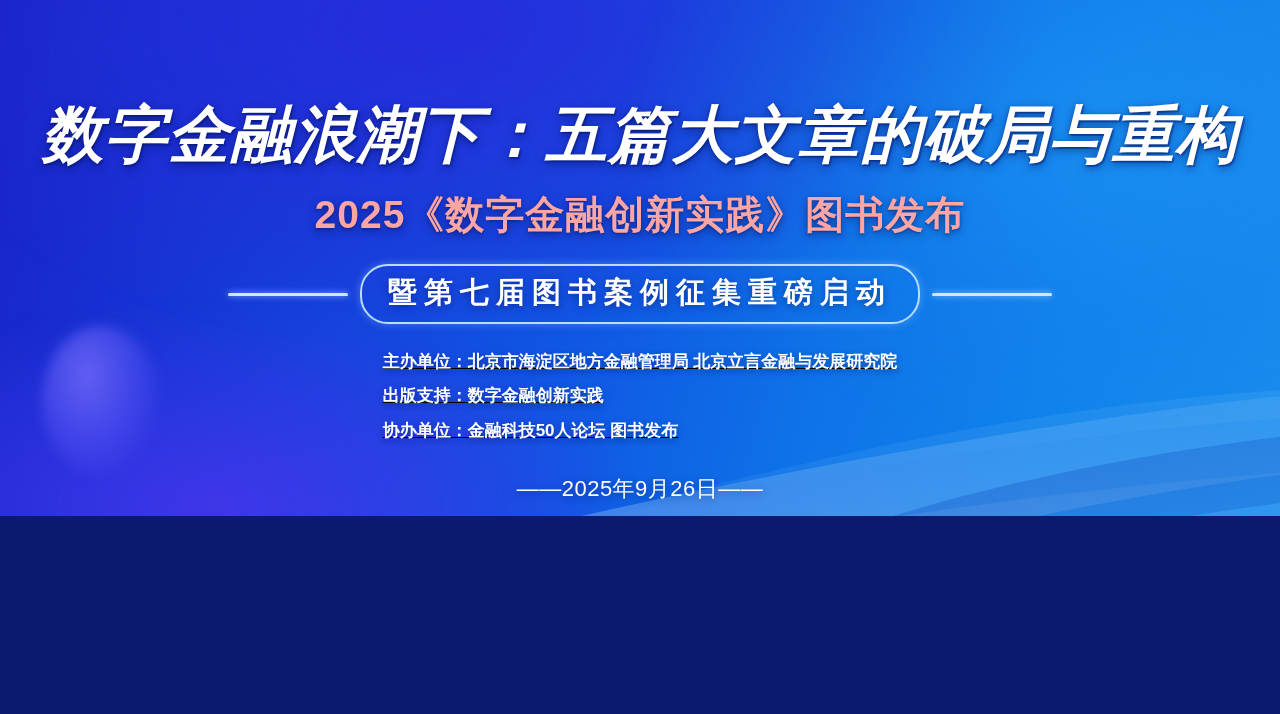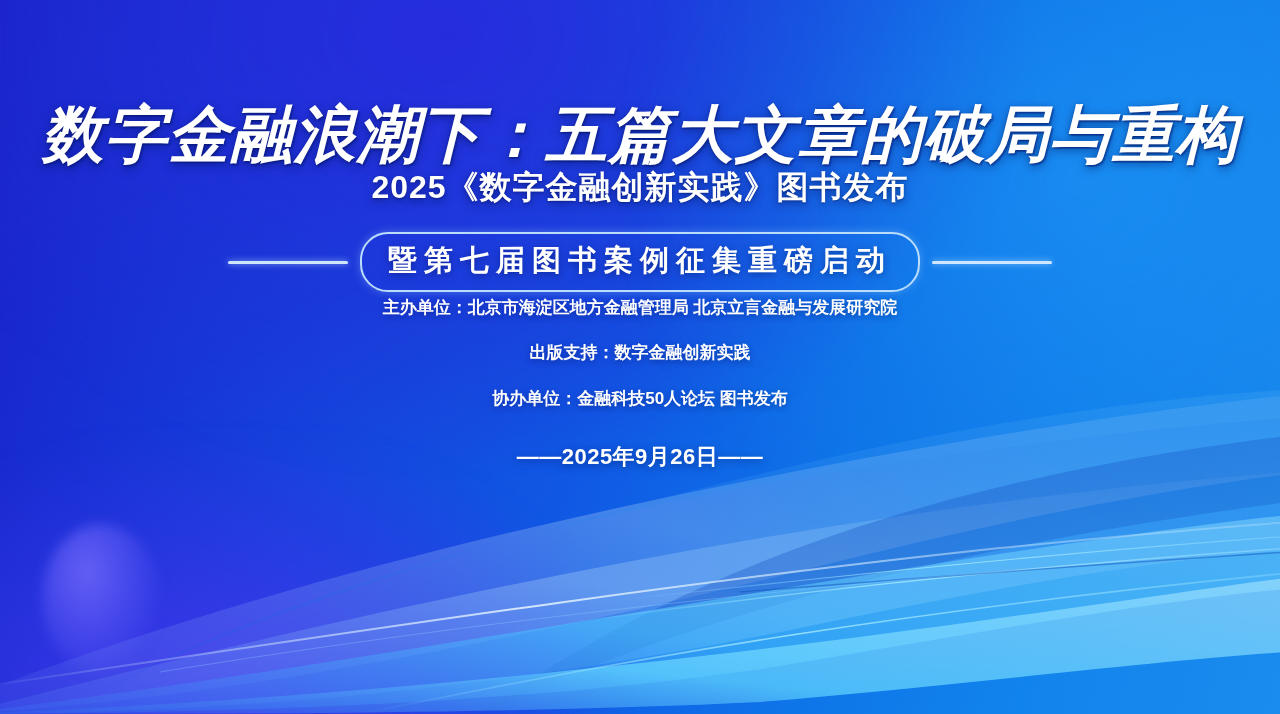--- a/index.html
+++ b/index.html
@@ -3,25 +3,24 @@
 <meta charset="utf-8">
 <style>
   html, body {
     margin: 0;
     padding: 0;
     background: #0b1a6e;
   }
   #poster {
     position: relative;
     width: 1280px;
-    height: 714px;
+    height: 516px;
     overflow: hidden;
     font-family: "Liberation Sans", "DejaVu Sans", sans-serif;
     background: #1436d6;
-    text-align: center;
   }
 
   
   .bg-base {
     position: absolute;
     inset: 0;
     background:
       linear-gradient(105deg,
         #1a22c8 0%,
         #1731d4 14%,
@@ -105,24 +104,25 @@
     letter-spacing: 1px;
     color: #ffffff;
     white-space: nowrap;
     text-shadow:
        0 3px 10px rgba(4,18,90,0.55),
        0 1px 2px rgba(4,18,90,0.50),
        2px 2px 0 rgba(10,30,140,0.30);
   }
 
   .sub-title {
-    font-size: 32px;
+    margin-top: 22px;
+    font-size: 39px;
     font-weight: 700;
     letter-spacing: 1px;
-    color: #ffffff;
+    color: #fca5a5;
     white-space: nowrap;
     text-shadow:
        0 3px 9px rgba(4,18,90,0.55),
        0 1px 2px rgba(4,18,90,0.45);
   }
 
   .pill-row {
     margin-top: 22px;
     display: flex;
     align-items: center;
@@ -144,39 +144,41 @@
   .pill-text {
     font-size: 29px;
     font-weight: 700;
     letter-spacing: 7px;
     color: #ffffff;
     white-space: nowrap;
     text-shadow: 0 2px 7px rgba(4,18,90,0.50);
   }
 
   .orgs {
+    margin-top: 22px;
     display: flex;
     flex-direction: column;
-    gap: 14px;
+    gap: 3px;
+    text-decoration: underline;
   }
   .org-line {
     font-size: 17px;
     font-weight: 700;
     color: #ffffff;
     white-space: nowrap;
     line-height: 1.85;
     text-shadow: 0 2px 6px rgba(4,18,90,0.45);
   }
 
   .date-row {
     margin-top: 28px;
   }
   .date-text {
     font-size: 22px;
-    font-weight: 700;
+    font-weight: 400;
     color: #ffffff;
     letter-spacing: 0.5px;
     white-space: nowrap;
     text-shadow: 0 2px 7px rgba(4,18,90,0.50);
   }
 </style>
 </head>
 <body>
 
 <div id="poster">

